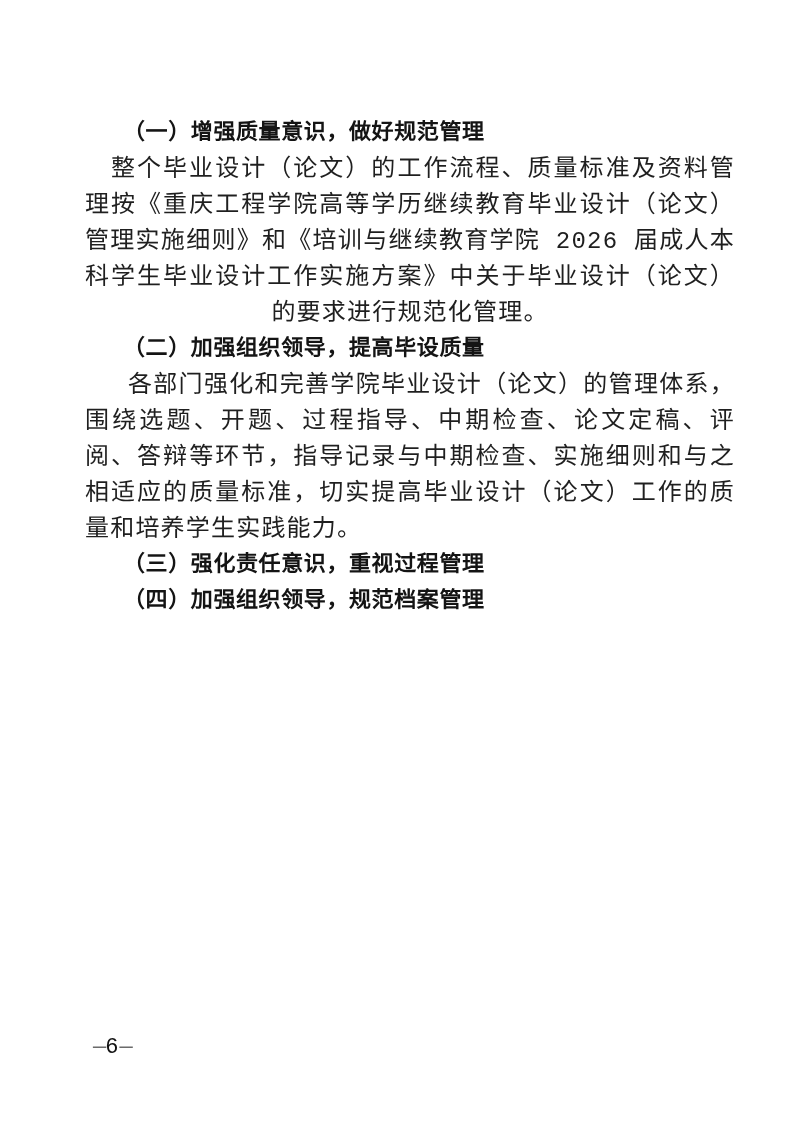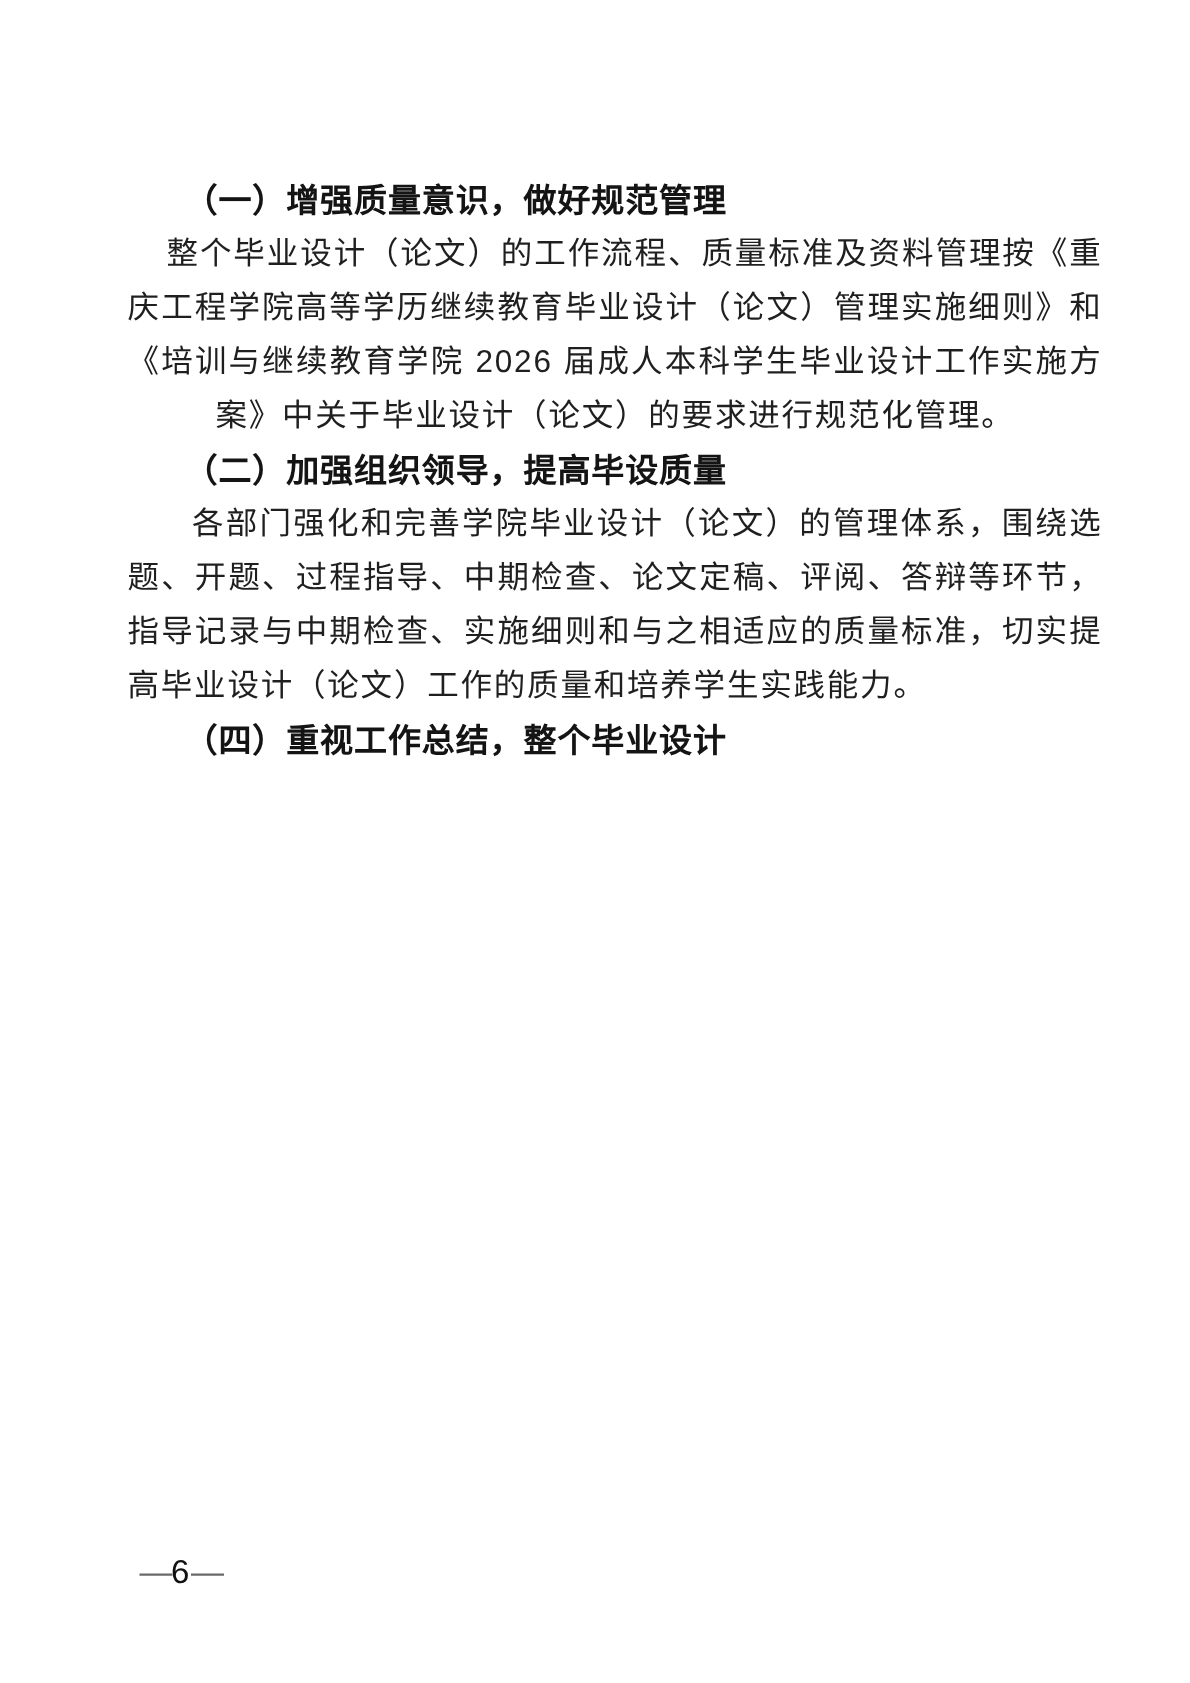--- a/index.html
+++ b/index.html
@@ -6,42 +6,42 @@
     margin: 0;
     padding: 0;
     background: #ffffff;
   }
   .page {
     position: relative;
     width: 793px;
     height: 1122px;
     background: #ffffff;
     overflow: hidden;
-    font-family: Liberation Sans, sans-serif;
+    font-family: Liberation Mono, monospace;
     color: #1f1f1f;
   }
   .content {
     position: absolute;
     left: 85px;
     top: 116px;
     width: 650px;
   }
   .sec-heading {
     margin: 0;
     font-size: 22px;
     font-weight: 700;
     line-height: 36px;
     letter-spacing: 0.6px;
     text-indent: 38px;
     color: #141414;
     white-space: nowrap;
   }
   .para {
     margin: 0;
-    font-size: 21px;
+    font-size: 24px;
     line-height: 36px;
     letter-spacing: 1.2px;
     text-align: justify;
     text-justify: inter-character;
     text-indent: 43px;
     color: #1f1f1f;
   }
   .para.center-last {
     text-indent: 26px;
     text-align-last: center;
@@ -68,21 +68,22 @@
 
 <div class="page">
   <div class="content">
 
     <div class="sec-heading">（一）增强质量意识，做好规范管理</div>
     <p class="para center-last">整个毕业设计（论文）的工作流程、质量标准及资料管理按《重庆工程学院高等学历继续教育毕业设计（论文）管理实施细则》和《培训与继续教育学院 2026 届成人本科学生毕业设计工作实施方案》中关于毕业设计（论文）的要求进行规范化管理。</p>
 
     <div class="sec-heading">（二）加强组织领导，提高毕设质量</div>
     <p class="para">各部门强化和完善学院毕业设计（论文）的管理体系，围绕选题、开题、过程指导、中期检查、论文定稿、评阅、答辩等环节，指导记录与中期检查、实施细则和与之相适应的质量标准，切实提高毕业设计（论文）工作的质量和培养学生实践能力。</p>
 
+    <div class="sec-heading">（三）强化责任意识，重视过程管理</div>
 
-    <div class="sec-heading">（四）重视工作总结，整个毕业设计</div>
+    <div class="sec-heading">（四）加强组织领导，规范档案管理</div>
 
   </div>
 
   <div class="footer">
     <span class="dash">—</span><span class="num">6</span><span class="dash">—</span>
   </div>
 </div>
 
 </body></html>

